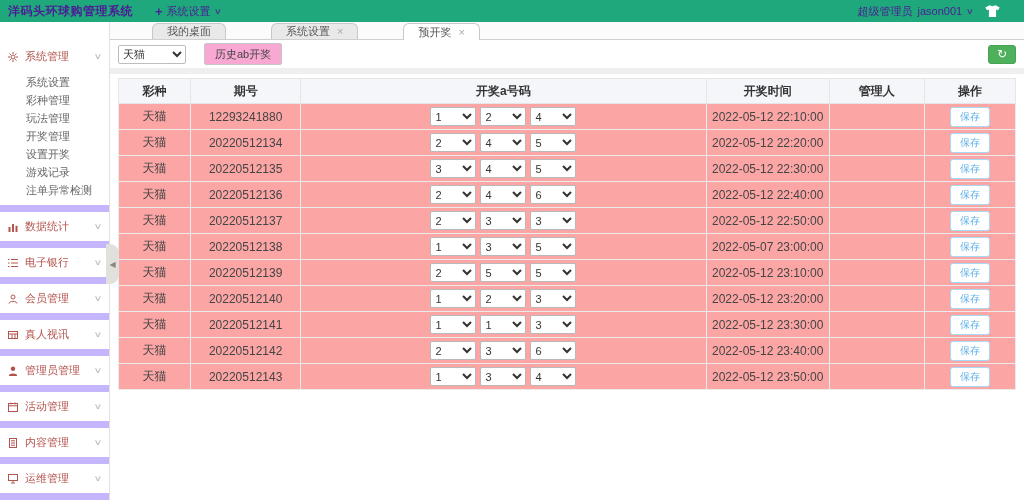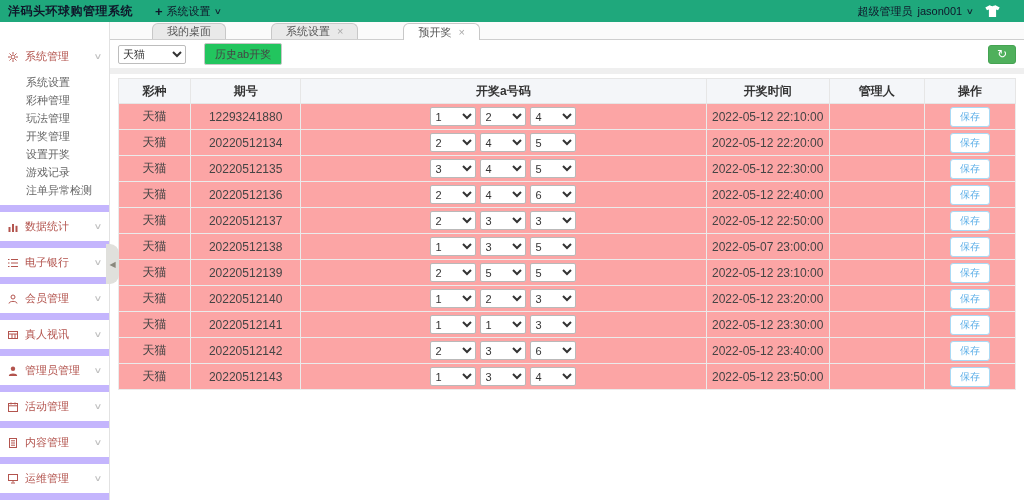--- a/index.html
+++ b/index.html
@@ -1,20 +1,20 @@
 <!DOCTYPE html>
 <html><head>
 <meta charset="utf-8">
 <style>
   html,body{margin:0;padding:0;background:#fff;}
   body{width:1024px;height:500px;overflow:hidden;font-family:"Liberation Sans","DejaVu Sans",sans-serif;font-size:12px;color:#333;}
   .page{width:1024px;height:500px;display:flex;flex-direction:column;position:relative;}
 
   
-  .topbar{height:22px;background:#1fa87c;color:#0f172a;display:flex;align-items:center;flex:0 0 auto;}
+  .topbar{height:22px;background:#1fa87c;color:#4c1d95;display:flex;align-items:center;flex:0 0 auto;}
   .brand{font-weight:bold;font-size:12px;padding:0 14px 0 8px;letter-spacing:.5px;}
   .quickmenu{display:flex;align-items:center;gap:4px;font-size:11px;cursor:pointer;padding:0 8px;height:100%;}
   .quickmenu .plus{font-size:13px;font-weight:bold;}
   .caret{font-size:8px;opacity:.9;transform:scaleX(1.4);display:inline-block;}
   .top-right{margin-left:auto;display:flex;align-items:center;gap:12px;padding-right:24px;height:100%;}
   .usermenu{display:flex;align-items:center;gap:5px;font-size:11px;cursor:pointer;}
   .shirt{display:flex;align-items:center;}
 
   
   .main{flex:1;display:flex;min-height:0;}
@@ -33,21 +33,21 @@
 
   
   .content{flex:1;display:flex;flex-direction:column;min-width:0;background:#fff;}
   .tabbar{height:17px;background:#fbfbfb;border-bottom:1px solid #cfcfcf;display:flex;align-items:flex-end;padding-left:2px;flex:0 0 auto;}
   .tab{height:15px;display:flex;align-items:center;gap:7px;padding:0 14px;margin-right:5px;font-size:11px;color:#555;background:#e9e9e9;border:1px solid #c8c8c8;border-bottom:none;border-radius:6px 6px 0 0;cursor:pointer;position:relative;margin-left:40px;}
   .tab.active{background:#fff;margin-bottom:-1px;height:16px;z-index:2;}
   .tab .close{color:#a9a9a9;font-size:11px;line-height:1;}
 
   .toolbar{height:24px;background:#fff;display:flex;align-items:center;padding:2px 8px;gap:18px;flex:0 0 auto;}
   .lottery-select{width:68px;height:19px;font-size:11px;color:#333;border:1px solid #bdbdbd;border-radius:2px;background:#fff;font-family:inherit;}
-  .history-btn{height:22px;padding:0 10px;font-size:11px;color:#444;background:#22c55e;border:1px solid #c6c6c6;border-radius:2px;cursor:pointer;font-family:inherit;}
+  .history-btn{height:22px;padding:0 10px;font-size:11px;color:#444;background:#f9a8d4;border:1px solid #c6c6c6;border-radius:2px;cursor:pointer;font-family:inherit;}
   .refresh-btn{margin-left:auto;width:28px;height:19px;background:#4fb05c;border:1px solid #45a352;border-radius:3px;color:#fff;font-size:12px;line-height:1;cursor:pointer;display:flex;align-items:center;justify-content:center;font-family:inherit;}
 
   .body{flex:1;background:#fff;border-top:6px solid #efefef;padding:4px 8px 0 8px;overflow:hidden;}
   table.grid{width:100%;border-collapse:collapse;table-layout:fixed;background:#fca5a5;}
   table.grid th{height:22px;background:#f4f6f9;border:1px solid #e6e6e6;font-size:12px;font-weight:bold;color:#333;text-align:center;}
   table.grid td{height:25px;border:1px solid #ebebeb;text-align:center;font-size:12px;color:#444;padding:0;}
   td.time-cell{color:#555;}
   .num-select{width:46px;height:19px;font-size:11px;margin:0 2px;border:1px solid #b9b9b9;border-radius:2px;background:#fff;color:#333;font-family:inherit;}
   .save-btn{padding:2px 9px;font-size:10px;color:#5fb0e8;background:#fff;border:1px solid #a9daf5;border-radius:3px;cursor:pointer;font-family:inherit;}
 </style>

